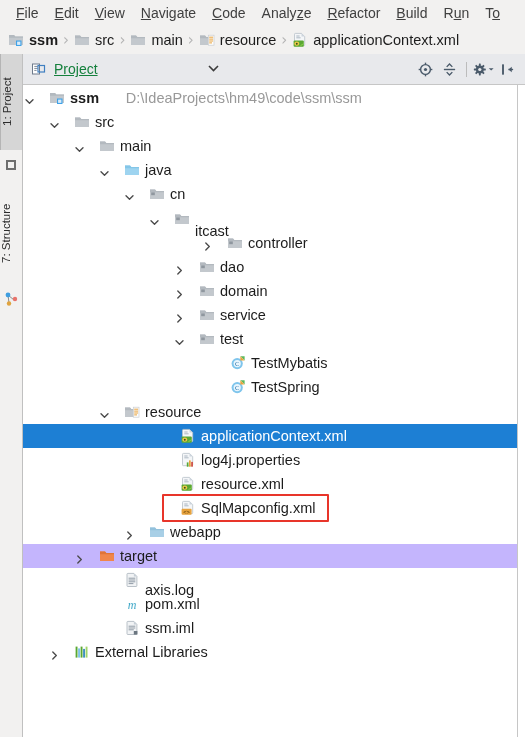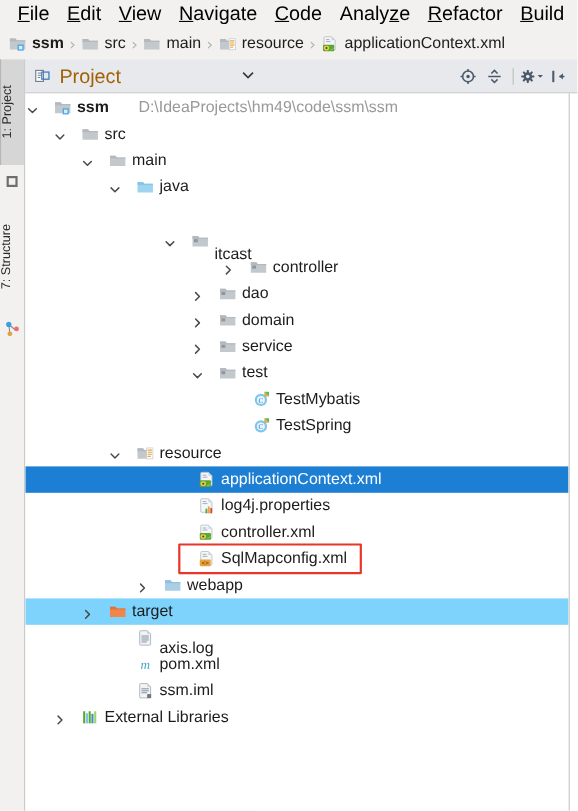--- a/index.html
+++ b/index.html
@@ -18,22 +18,22 @@
   
   #menubar {
     position: absolute; left: 0; top: 0;
     width: 525px; height: 25px;
     background: #f2f1f0;
     display: flex; align-items: center;
     padding-left: 8px;
     box-sizing: border-box;
   }
   .menu-item {
-    font-size: 18px;
-    color: #000000;
+    font-size: 14px;
+    color: #404040;
     padding: 0 8px;
     white-space: nowrap;
     cursor: default;
   }
   .menu-item .mn { text-decoration: underline; }
 
   
   #breadcrumb {
     position: absolute; left: 0; top: 25px;
     width: 525px; height: 29px;
@@ -85,21 +85,21 @@
   
   #panel-header {
     position: absolute; left: 23px; top: 54px;
     width: 502px; height: 31px;
     background: #e8e9ec;
     border-bottom: 1px solid #c6c6c6;
     box-sizing: border-box;
     display: flex; align-items: center;
   }
   #panel-title {
-    font-size: 18px; color: #a16207; margin-left: 8px;
+    font-size: 14px; color: #15803d; margin-left: 8px; text-decoration: underline;
   }
   #panel-caret {
     margin-left: 110px; color: #3c3c3c; font-size: 9px;
   }
   #panel-tools {
     margin-left: auto; display: flex; align-items: center;
     padding-right: 7px; gap: 3px;
   }
   .tool-btn {
     width: 21px; height: 21px;
@@ -124,21 +124,21 @@
     border-left: 1px solid #c6c6c6;
     box-sizing: border-box;
   }
   .row {
     position: absolute; left: 0; width: 494px; height: 24px;
     display: flex; align-items: center;
     white-space: nowrap;
     cursor: default;
   }
   .row.selected { background: #1d7fd4; }
-  .row.excluded { background: #7dd3fc; }
+  .row.excluded { background: #c4b5fd; }
   .arrow {
     position: absolute;
     width: 11px; height: 11px;
   }
   .ticon {
     position: absolute;
     width: 16px; height: 16px;
   }
   .tlabel {
     position: absolute;
@@ -368,20 +368,31 @@
       <div class="row" style="top: 73px;">
         <span class="arrow" style="left: 76px;"><svg width="11" height="11" viewBox="0 0 11 11">
             <path d="M2 3.8 L5.5 7.3 L9 3.8" fill="none" stroke="#4a4a4a" stroke-width="1.35" stroke-linecap="round" stroke-linejoin="round"></path>
           </svg></span>
         <span class="ticon" style="left: 101px;"><svg width="16" height="16" viewBox="0 0 16 16">
             <path d="M1 3.5h5l1.3 1.6H15V13H1z" fill="#9ed4f0"></path>
             <path d="M1 3.5h5l1.3 1.6H15v1.1H1z" fill="#84c6e8"></path>
           </svg></span>
         <span class="tlabel" style="left: 122px;">java</span>
       </div>
+      <div class="row" style="top: 97px;">
+        <span class="arrow" style="left: 101px;"><svg width="11" height="11" viewBox="0 0 11 11">
+            <path d="M2 3.8 L5.5 7.3 L9 3.8" fill="none" stroke="#4a4a4a" stroke-width="1.35" stroke-linecap="round" stroke-linejoin="round"></path>
+          </svg></span>
+        <span class="ticon" style="left: 126px;"><svg width="16" height="16" viewBox="0 0 16 16">
+            <path d="M1 3.5h5l1.3 1.6H15V13H1z" fill="#c3c8cd"></path>
+            <path d="M1 3.5h5l1.3 1.6H15v1.1H1z" fill="#b3b9bf"></path>
+            <rect x="2.2" y="6.4" width="3.6" height="2.8" fill="#8f979f"></rect>
+          </svg></span>
+        <span class="tlabel" style="left: 147px;">cn</span>
+      </div>
       <div class="row" style="top: 122px;">
         <span class="arrow" style="left: 126px;"><svg width="11" height="11" viewBox="0 0 11 11">
             <path d="M2 3.8 L5.5 7.3 L9 3.8" fill="none" stroke="#4a4a4a" stroke-width="1.35" stroke-linecap="round" stroke-linejoin="round"></path>
           </svg></span>
         <span class="ticon" style="left: 151px;"><svg width="16" height="16" viewBox="0 0 16 16">
             <path d="M1 3.5h5l1.3 1.6H15V13H1z" fill="#c3c8cd"></path>
             <path d="M1 3.5h5l1.3 1.6H15v1.1H1z" fill="#b3b9bf"></path>
             <rect x="2.2" y="6.4" width="3.6" height="2.8" fill="#8f979f"></rect>
           </svg></span>
         <span class="tlabel" style="left: 172px; margin-top: 24px;">itcast</span>
@@ -513,21 +524,21 @@
             <path d="M9.5 1.4l3.2 3.2H9.5z" fill="#cdd5dd"></path>
             <g stroke="#9aa7b4" stroke-width="0.8">
               <line x1="4.3" y1="4" x2="7.6" y2="4"></line>
               <line x1="4.3" y1="5.8" x2="8.6" y2="5.8"></line>
             </g>
             <rect x="1.6" y="8.6" width="10.2" height="6.1" rx="1" fill="#5aa832"></rect>
             <ellipse cx="4.8" cy="11.7" rx="2.5" ry="2.1" fill="#f0c84a"></ellipse>
             <circle cx="4.8" cy="11.7" r="0.95" fill="#34521a"></circle>
             <path d="M8 13.9c2.6-0.2 4-1.9 4-3.6 0 0-0.5 2-3 2.4z" fill="#8fd04e"></path>
           </svg></span>
-        <span class="tlabel" style="left: 178px;">controller.xml</span>
+        <span class="tlabel" style="left: 178px;">resource.xml</span>
       </div>
       <div class="row" style="top: 411px; padding-left: 40px;">
         <span class="ticon" style="left: 157px;"><svg width="16" height="16" viewBox="0 0 16 16">
             <path d="M3.4 1.4h6.1l3.2 3.2v8.2a0.9 0.9 0 0 1-0.9 0.9H3.4a0.9 0.9 0 0 1-0.9-0.9V2.3a0.9 0.9 0 0 1 0.9-0.9z" fill="#f4f6f8" stroke="#b8c0c8" stroke-width="0.8"></path>
             <path d="M9.5 1.4l3.2 3.2H9.5z" fill="#cdd5dd"></path>
             <g stroke="#9aa7b4" stroke-width="0.8">
               <line x1="4.3" y1="4" x2="7.6" y2="4"></line>
               <line x1="4.3" y1="5.8" x2="8.6" y2="5.8"></line>
             </g>
             <rect x="1.6" y="8.7" width="10" height="6" rx="1" fill="#e8a33d"></rect>

